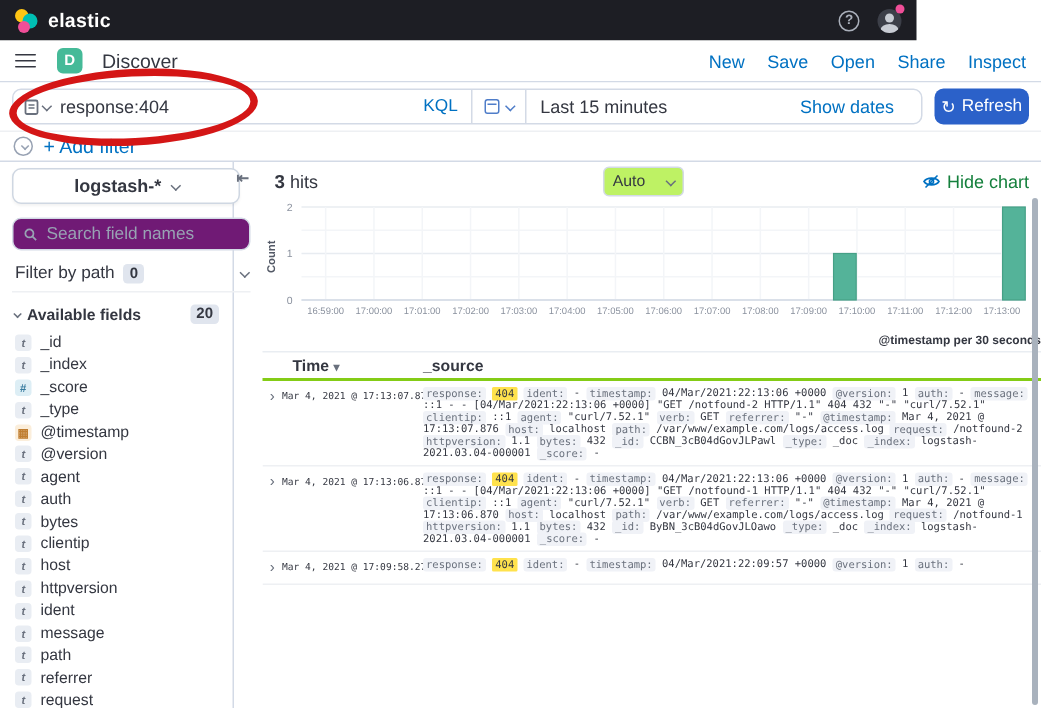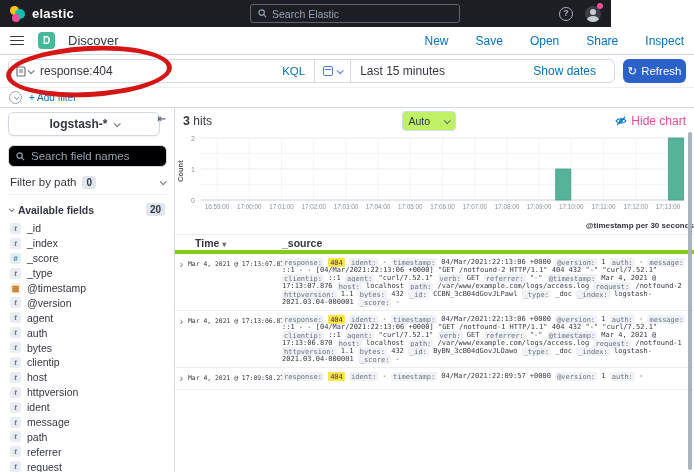--- a/index.html
+++ b/index.html
@@ -29,21 +29,21 @@
   .avatar-dot { position:absolute; right:6px; top:2px; width:6px; height:6px; border-radius:50%; background:#f04e98; }
 
   
   .appbar { position:absolute; left:0; top:27px; width:694px; height:28px; background:#fff;
             border-bottom:1px solid #d3dae6; display:flex; align-items:center; padding:0 10px; }
   .burger { width:14px; display:flex; flex-direction:column; gap:2.5px; margin-right:14px; }
   .burger i { height:1.6px; background:#343741; border-radius:1px; }
   .app-badge { width:17px; height:17px; border-radius:4px; background:#45ba98; color:#fff; font-size:10px;
                font-weight:bold; text-align:center; line-height:17px; margin-right:13px; }
   .app-title { font-size:13px; color:#343741; }
-  .appbar-actions { margin-left:auto; display:flex; gap:27px; }
+  .appbar-actions { margin-left:auto; display:flex; gap:15px; }
   .appbar-actions a { font-size:12px; color:#0071c2; text-decoration:none; cursor:pointer; }
 
   
   .querybar { position:absolute; left:0; top:55px; width:694px; height:33px; background:#fff;
               border-bottom:1px solid #eef0f3; display:flex; align-items:center; padding:0 8px; gap:8px; }
   .query-box { display:flex; align-items:center; height:24px; flex:1; border:1px solid #d3dae6;
                border-radius:6px; background:#fff; overflow:hidden; }
   .qb-icon { display:flex; align-items:center; gap:2px; padding:0 7px; color:#69707d; }
   .chev { display:inline-block; width:5px; height:5px; border-right:1.4px solid #69707d;
           border-bottom:1.4px solid #69707d; transform:rotate(45deg) translateY(-1px); }
@@ -59,35 +59,35 @@
   .refresh-btn { width:63px; height:24px; background:#2b61c9; color:#fff; border:none; border-radius:6px;
                  font-size:11.5px; display:flex; align-items:center; justify-content:center; gap:4px; cursor:pointer;
                  font-family:"Liberation Sans",sans-serif; }
 
   
   .filterbar { position:absolute; left:0; top:88px; width:694px; height:20px; background:#fff;
                border-bottom:1px solid #d3dae6; display:flex; align-items:center; gap:7px; padding:0 9px; }
   .filter-circle { width:13px; height:13px; border-radius:50%; border:1.3px solid #98a2b3;
                    display:flex; align-items:center; justify-content:center; }
   .filter-circle .chev { width:4px; height:4px; border-color:#98a2b3; }
-  .add-filter { font-size:10px; color:#0071c2; cursor:pointer; }
+  .add-filter { font-size:13px; color:#0071c2; cursor:pointer; }
 
   
   .annotation-ellipse { position:absolute; left:6px; top:46px; width:166px; height:51px;
     border:5px solid #d41616; border-radius:50%; transform:rotate(-3deg); z-index:50; pointer-events:none; }
 
   
-  .sidebar { position:absolute; left:0; top:108px; width:175px; height:364px; background:#fff;
+  .sidebar { position:absolute; left:0; top:108px; width:156px; height:364px; background:#fff;
              border-right:1px solid #d3dae6; padding:4px 8px 0 8px; }
   .index-btn { position:relative; width:152px; height:24px; border:1px solid #cfd7e2; border-radius:6px;
                background:#fff; display:flex; align-items:center; justify-content:center; gap:6px;
                font-size:12px; font-weight:bold; color:#343741; cursor:pointer; box-shadow:0 1px 2px rgba(0,0,0,.05); }
   .collapse-icon { position:absolute; right:-7px; top:0px; font-size:10px; color:#69707d; cursor:pointer; }
   .field-search { margin-top:9px; width:159px; height:22px; border:1px solid #d3dae6; border-radius:6px;
-                  background:#000000; display:flex; align-items:center; gap:6px; padding:0 7px;
+                  background:#701a75; display:flex; align-items:center; gap:6px; padding:0 7px;
                   font-size:11.5px; color:#98a2b3; }
   .filter-type { margin-top:7px; width:159px; height:21px; display:flex; align-items:center; gap:6px;
                  font-size:11.5px; color:#343741; border-bottom:1px solid #eef0f3; padding:0 2px 4px 2px; }
   .mini-badge { background:#e0e5ee; color:#343741; border-radius:3px; font-size:10px; padding:0 4px;
                 line-height:13px; font-weight:bold; }
   .filter-type .chev { margin-left:auto; }
   .avail-row { margin-top:8px; display:flex; align-items:center; gap:5px; padding:0 1px; }
   .avail-row .chev { width:4px; height:4px; }
   .avail-label { font-size:10.5px; font-weight:bold; color:#343741; }
   .avail-row .mini-badge { margin-left:auto; }
@@ -104,32 +104,32 @@
   .main { position:absolute; left:175px; top:108px; width:519px; height:364px; background:#fff; }
   .hitsbar { height:24px; display:flex; align-items:center; padding:2px 8px 0 8px; }
   .hits-left { width:84px; font-size:12px; color:#343741; }
   .hits-left b { font-size:12.5px; }
   .range-group { flex:1; display:flex; align-items:center; justify-content:center; gap:8px; }
   .date-range { font-size:11.6px; font-weight:bold; color:#343741; white-space:nowrap; }
   .interval-select { width:54px; height:20px; border:1px solid #d3dae6; border-radius:4px; background:#bef264;
                      font-size:10.5px; color:#343741; display:flex; align-items:center; justify-content:space-between;
                      padding:0 6px; cursor:pointer; }
   .hide-chart { width:96px; display:flex; align-items:center; justify-content:flex-end; gap:4px;
-                font-size:12px; color:#ec4899; cursor:pointer; }
+                font-size:12px; color:#15803d; cursor:pointer; }
 
   .chart-wrap { position:relative; height:102px; }
   .count-label { position:absolute; left:1px; top:26px; font-size:7.5px; font-weight:bold; color:#535966;
                  transform:rotate(-90deg); transform-origin:left top; writing-mode:horizontal-tb;
                  white-space:nowrap; }
   .count-label { transform:rotate(-90deg) translateX(-24px); }
   .xaxis-label { text-align:right; font-size:8px; font-weight:bold; color:#343741; margin-top:-1px; }
 
   
   .doc-table { border-top:1px solid #e9edf2; }
-  .doc-head { display:flex; height:19px; align-items:center; border-bottom:4px solid #84cc16;
+  .doc-head { display:flex; height:19px; align-items:center; border-bottom:2px solid #84cc16;
               font-size:10.5px; font-weight:bold; color:#343741; }
   .col-time { width:107px; padding-left:20px; flex:none; }
   .sort-arrow { font-size:8px; color:#69707d; }
   .col-source { flex:1; }
   .doc-rows { height:200px; overflow:hidden; }
   .doc-row { display:flex; border-bottom:1px solid #eef0f3; padding:4px 0 4px 0; }
   .expander { width:13px; flex:none; color:#69707d; font-size:10px; text-align:center; cursor:pointer;
               line-height:13px; }
   .row-time { width:94px; flex:none; font-family:"DejaVu Sans Mono",monospace; font-size:6.4px;
               color:#343741; padding-top:2px; white-space:nowrap; }
@@ -149,27 +149,20 @@
 <div class="app">
 
   <div class="topbar">
     <div class="logo">
       <span class="logo-mark">
           <i class="c1"></i>
           <i class="c2"></i>
           <i class="c3"></i>
         </span>
       <span class="logo-text">elastic</span>
-    </div>
-    <div class="top-search">
-      <svg width="9" height="9" viewBox="0 0 10 10">
-          <circle cx="4" cy="4" r="3" fill="none" stroke="#98a2b3" stroke-width="1.3"></circle>
-          <line x1="6.2" y1="6.2" x2="9" y2="9" stroke="#98a2b3" stroke-width="1.3"></line>
-        </svg>
-      <span>Search Elastic</span>
     </div>
     <div class="topbar-right">
       <div class="help-circle">?</div>
       <div class="avatar">
           <span class="head"></span>
           <span class="bodyy"></span>
         </div>
       <div class="avatar-dot" style="position:absolute; right:8px; top:3px;"></div>
     </div>
   </div>

